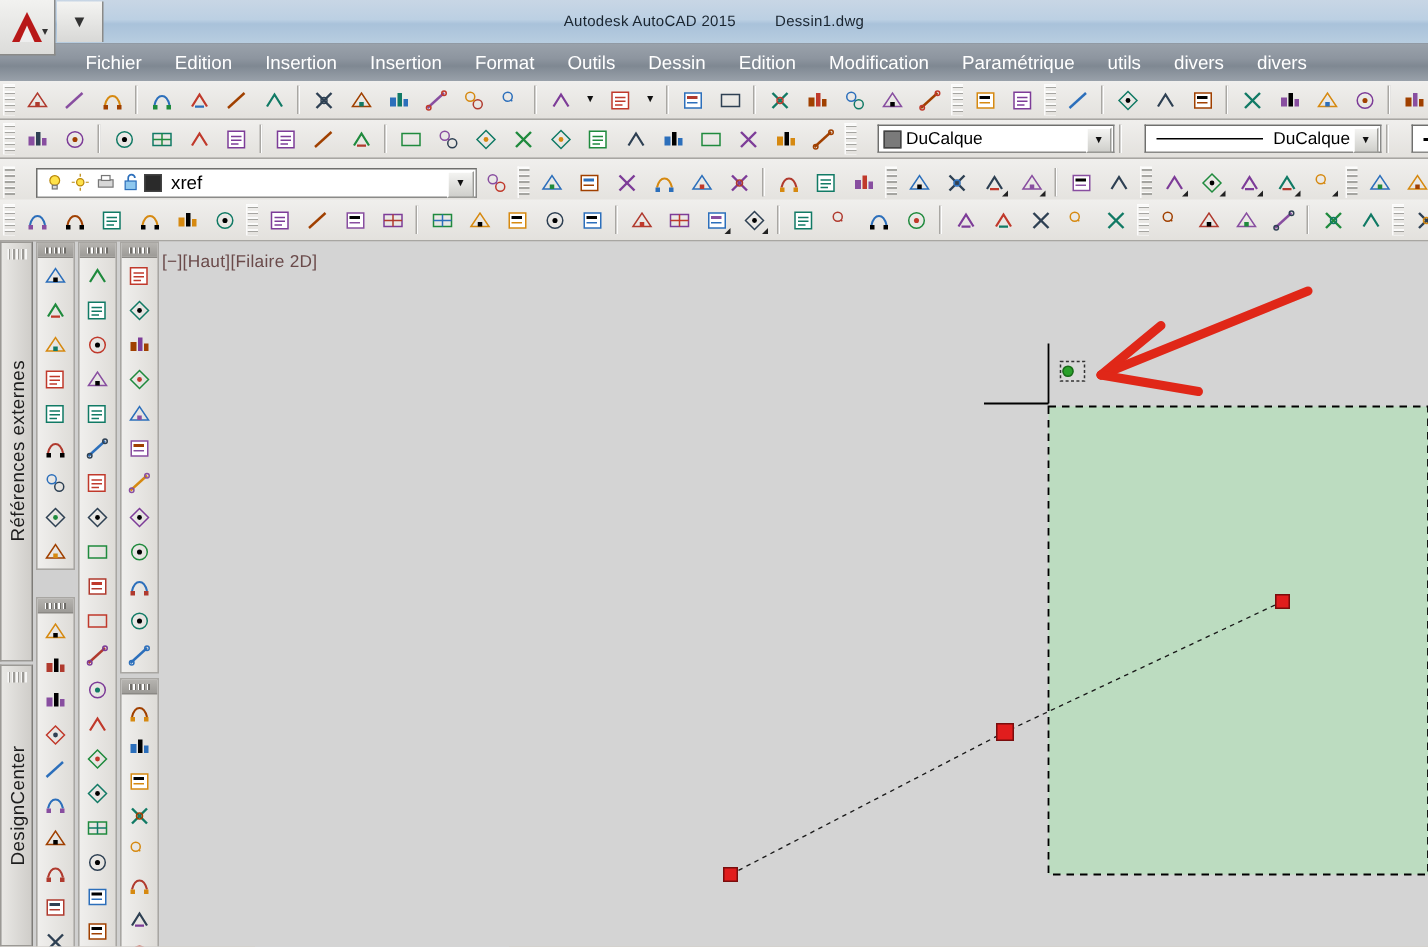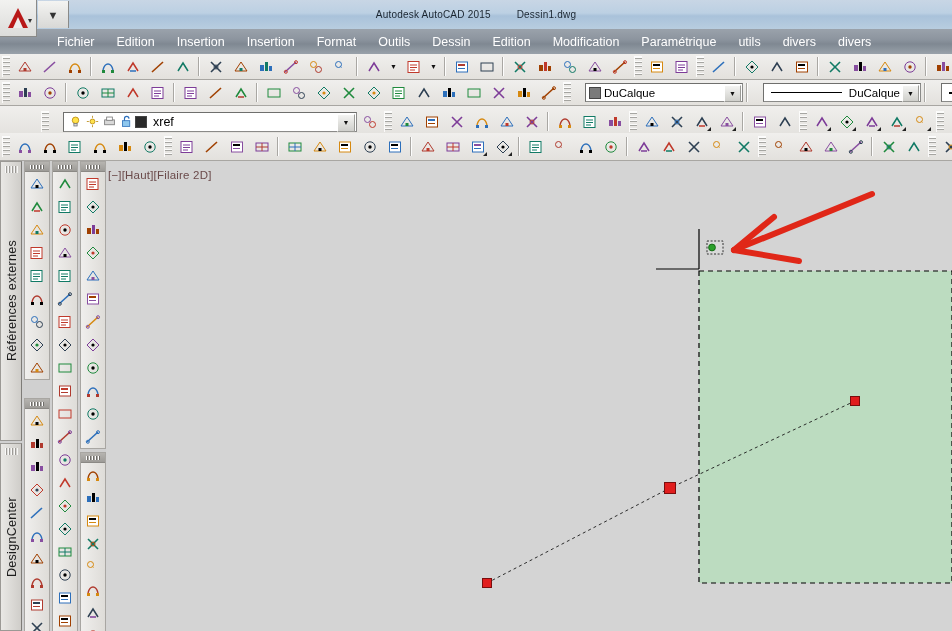--- a/index.html
+++ b/index.html
@@ -102,21 +102,21 @@
     width: 952px;
     background: linear-gradient(to bottom,#f0efed,#e3e1dd);
     border-bottom: 1px solid #a8a6a2;
     box-sizing: border-box;
     display: flex;
     align-items: center;
     overflow: hidden;
   }
   #tbrow0 { top: 54px; height: 26px; }
   #tbrow1 { top: 80px; height: 26px; }
-  #tbrow2 { top: 106px; height: 32px; padding-left: 39px; }
+  #tbrow2 { top: 106px; height: 32px; }
   #tbrow3 { top: 133px; height: 28px; }
 
   .grip {
     width: 7px;
     height: 20px;
     margin: 0 2px;
     flex: 0 0 auto;
     background:
       repeating-linear-gradient(to bottom, #ffffff 0 1px, #9a9a96 1px 2px, transparent 2px 4px);
     border-left: 1px solid #fff;

